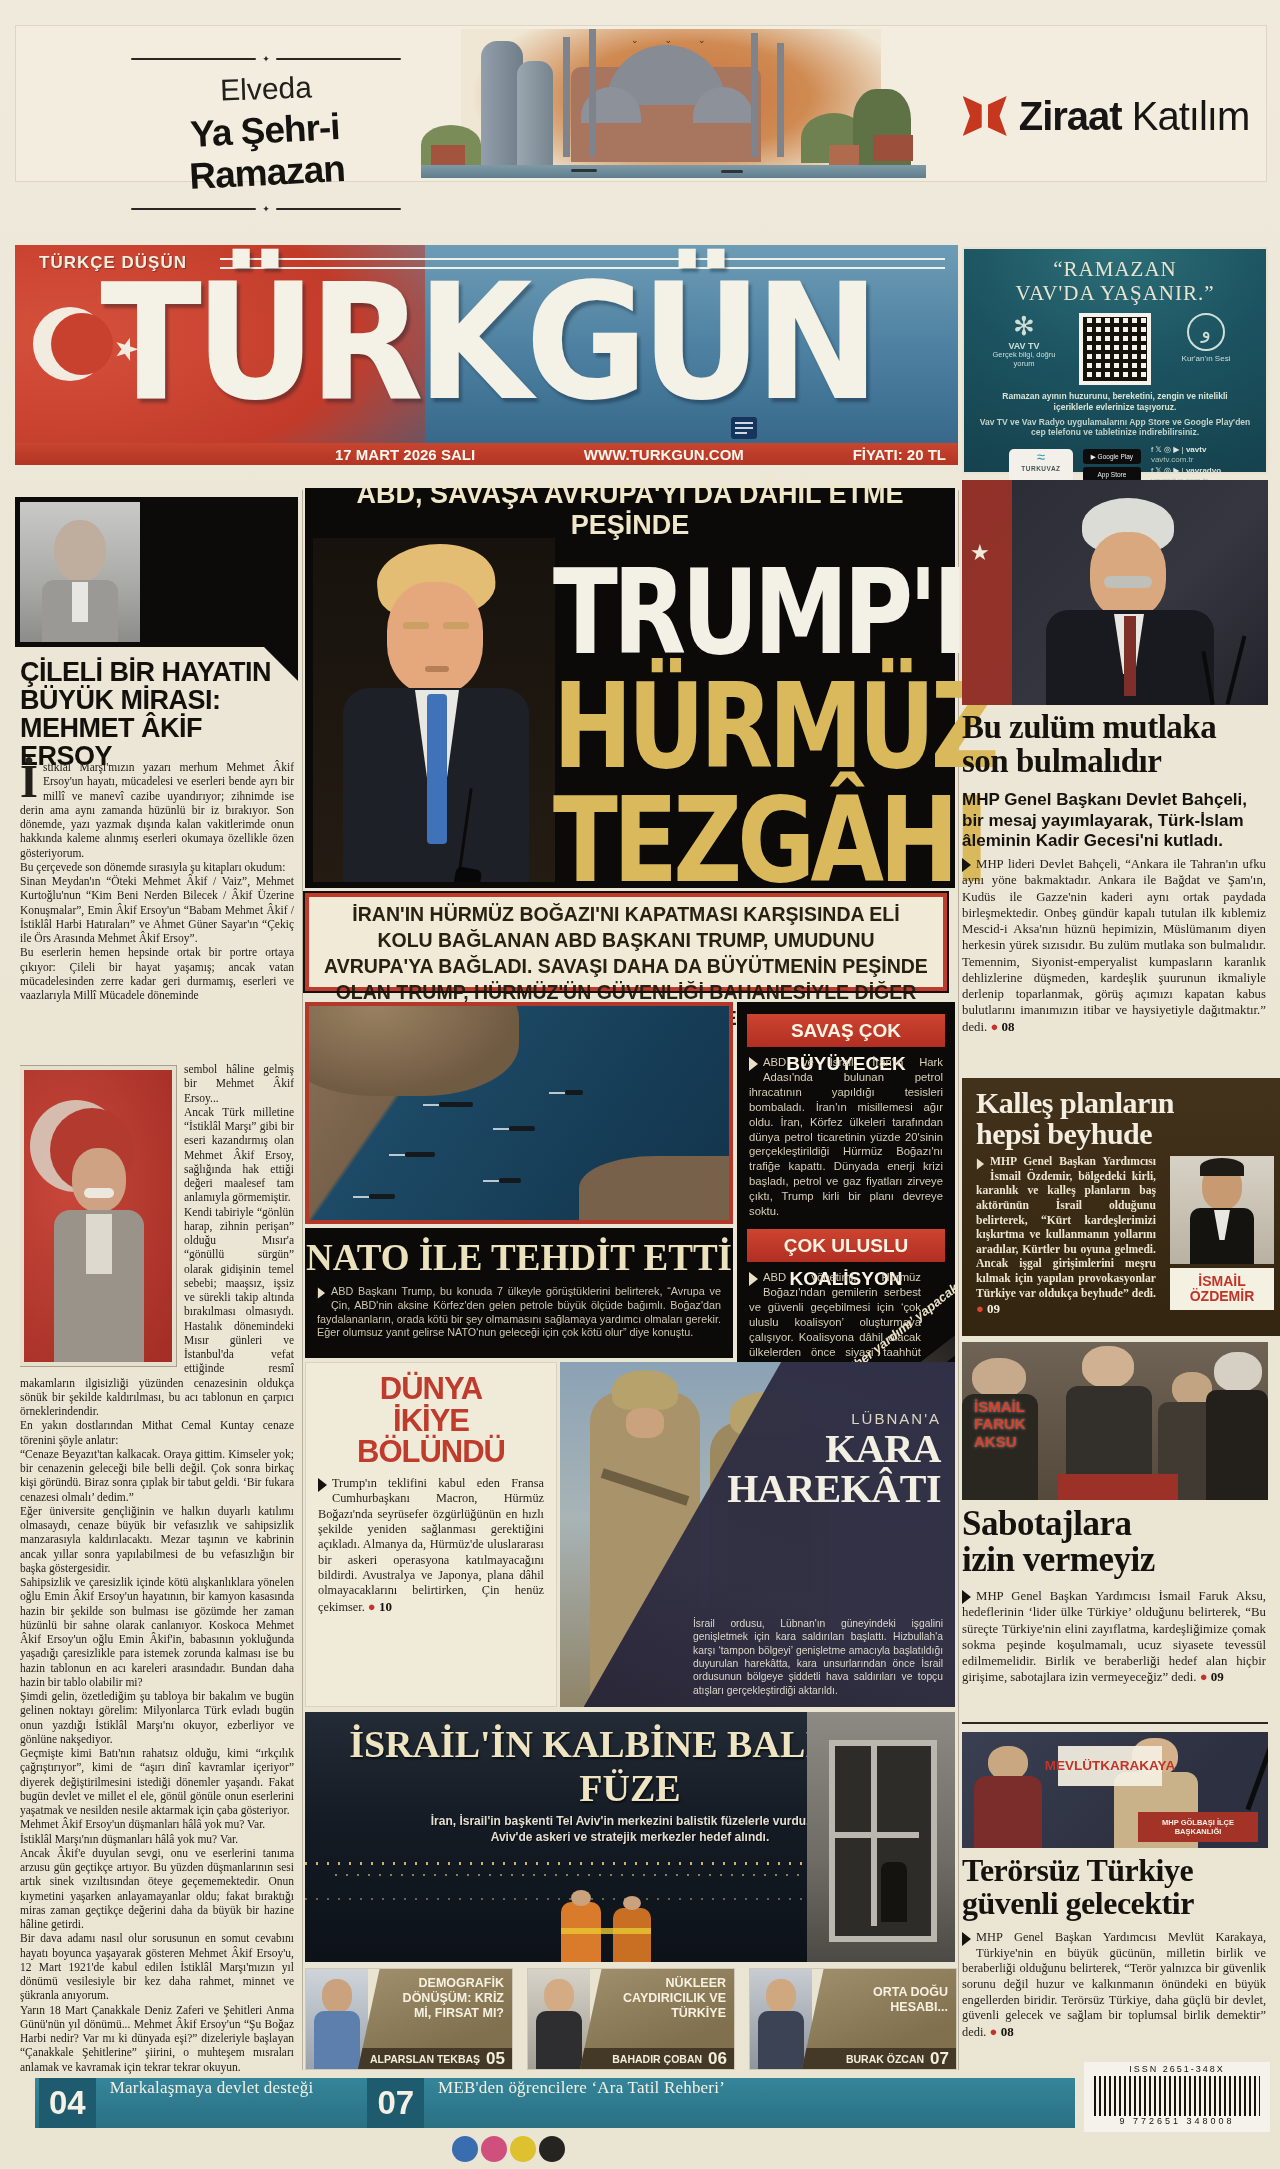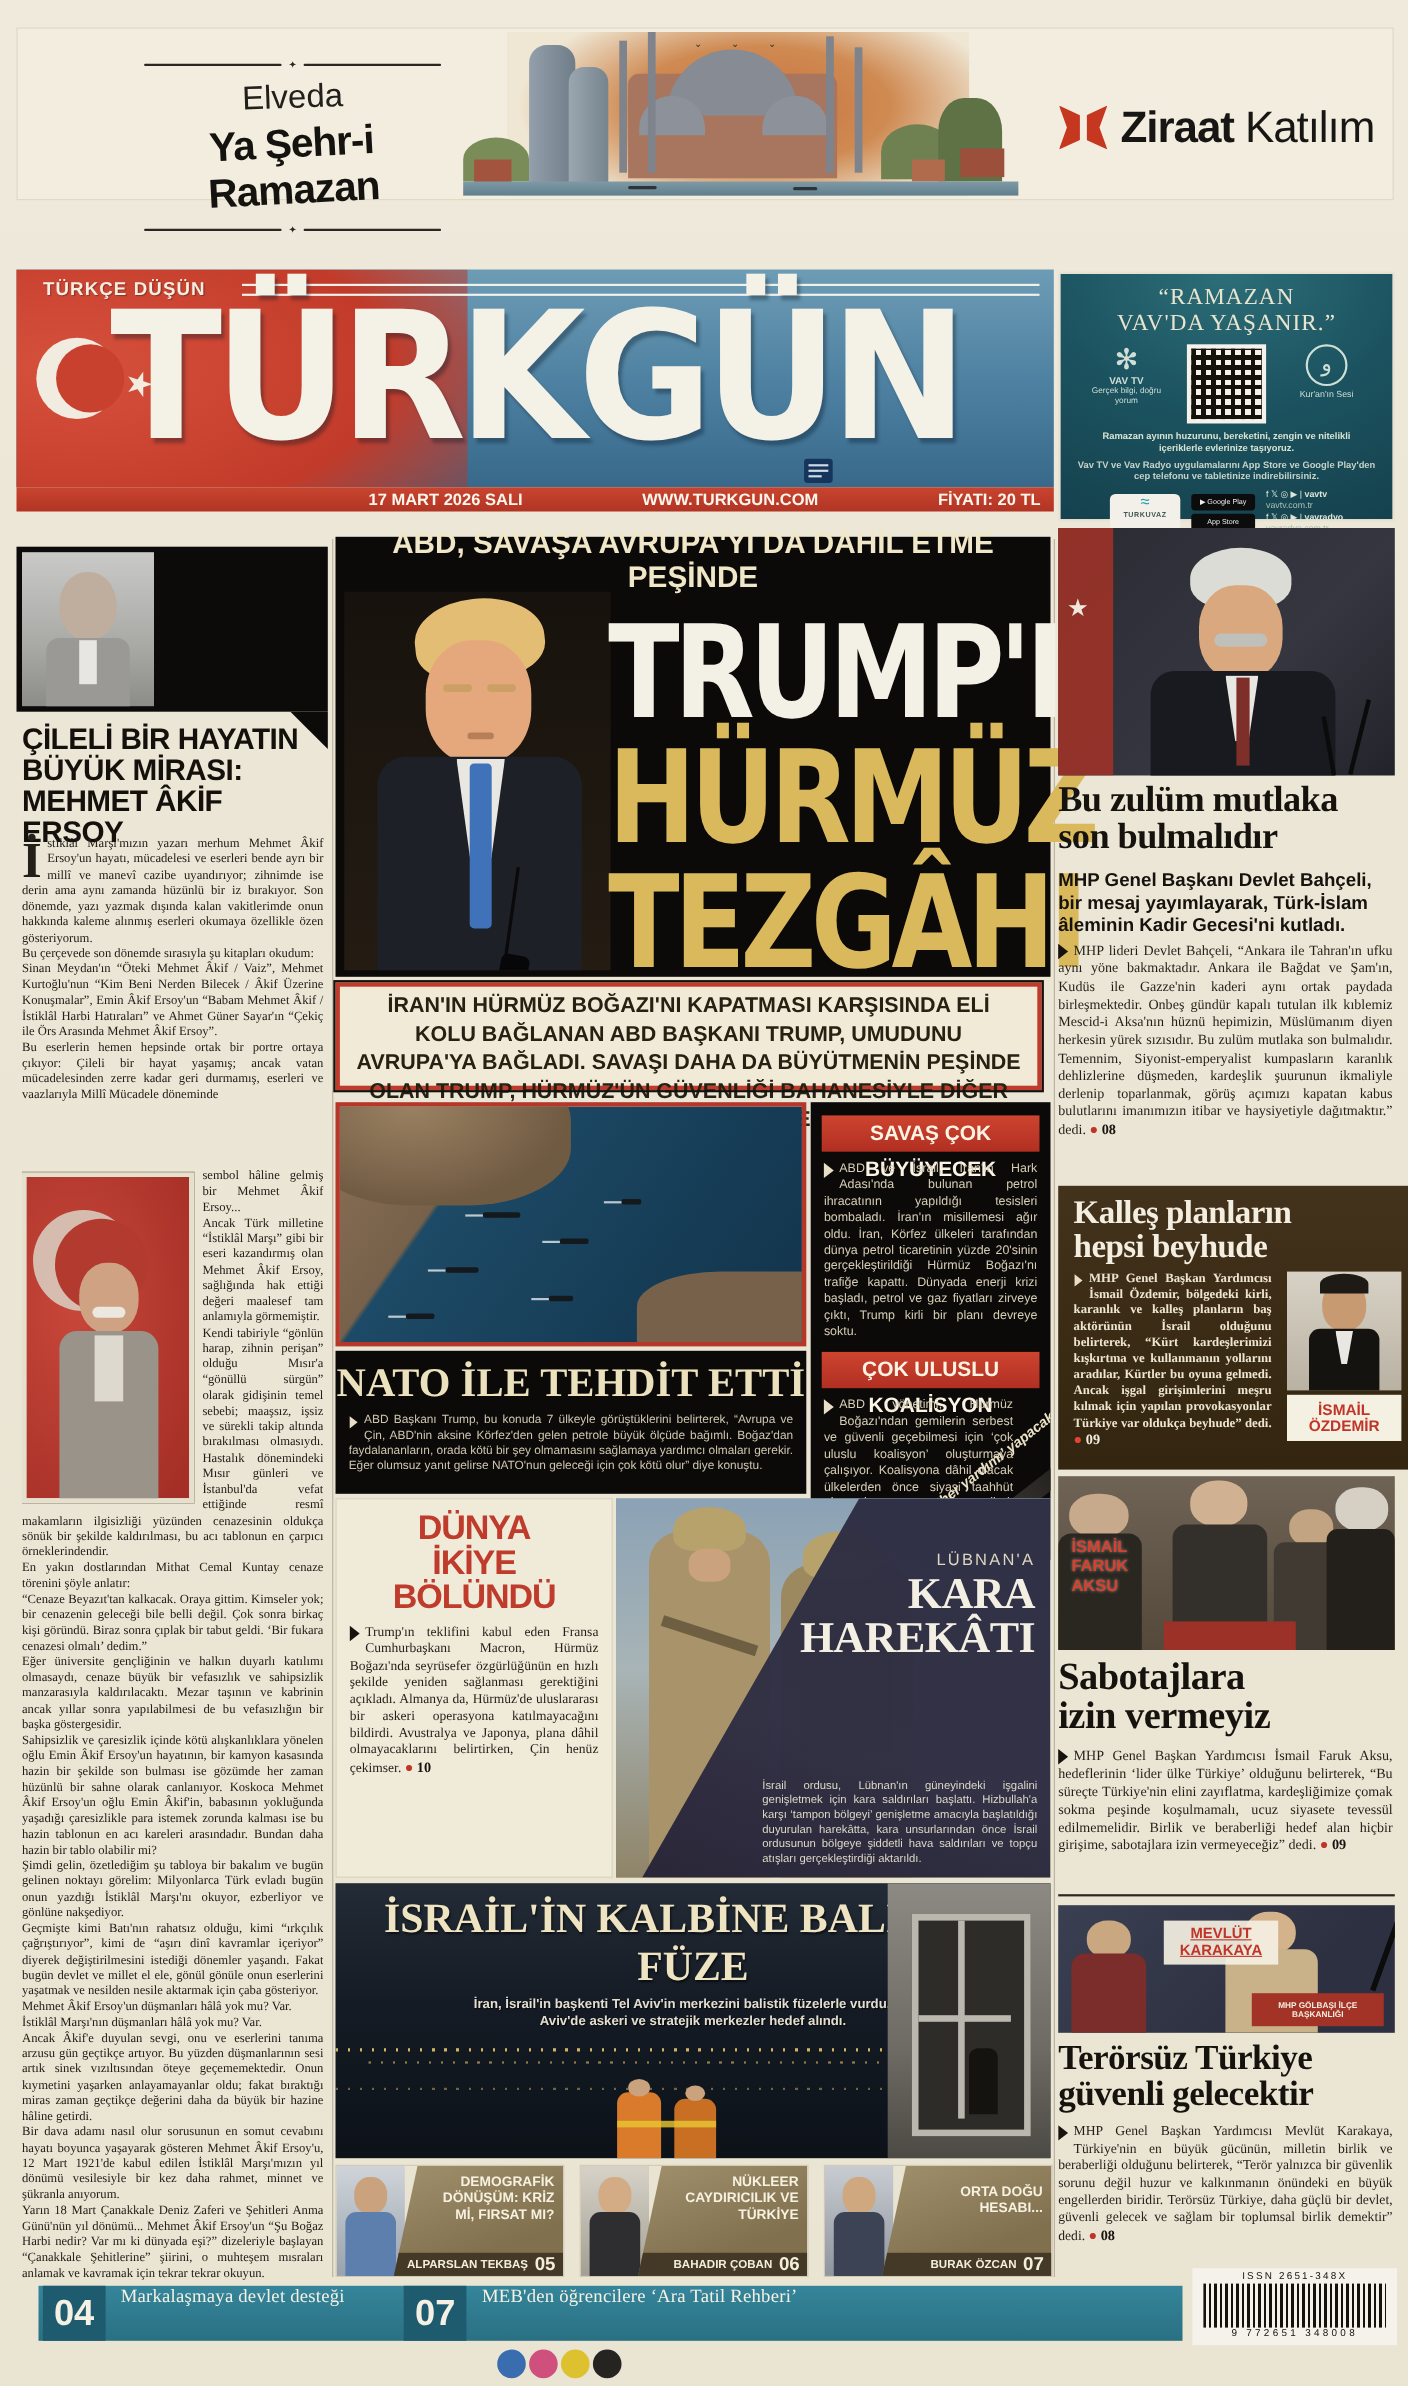--- a/index.html
+++ b/index.html
@@ -429,21 +429,21 @@
     <span class="pageref"><span class="dot">●</span> <b>09</b></span>
   </div>
   <div class="abs" style="left:962px;top:1722px;width:306px;height:2px;background:#2a2722;"></div>
 
   <div class="abs" style="left:962px;top:1732px;width:306px;height:116px;overflow:hidden;background:linear-gradient(135deg,#3a3f52,#2c3040 70%);">
     <span style="position:absolute;left:26px;top:14px;width:40px;height:34px;border-radius:46%;background:#c9a780;"></span>
     <span style="position:absolute;left:12px;top:44px;width:68px;height:72px;background:#7a2d2a;border-radius:12px 12px 0 0;"></span>
     <span style="position:absolute;left:170px;top:6px;width:46px;height:38px;border-radius:46%;background:#d3b28c;"></span>
     <span style="position:absolute;left:152px;top:40px;width:84px;height:76px;background:#c9b289;border-radius:12px 12px 0 0;"></span>
     <span style="position:absolute;right:4px;top:0;width:5px;height:80px;background:#0c0c0c;transform:rotate(20deg);"></span>
-    <div class="abs ctr" style="left:96px;top:14px;width:104px;height:40px;background:rgba(244,240,226,.92);color:#c13528;font-weight:800;font-size:13.5px;line-height:1.1;flex-direction:column;text-decoration:underline;">
+    <div class="abs ctr" style="left:96px;top:14px;width:104px;height:40px;background:rgba(244,240,226,.92);color:#c13528;font-weight:800;font-size:13.5px;line-height:1.1;flex-direction:row;">
       <div>MEVLÜT</div>
       <div>KARAKAYA</div>
     </div>
     <div class="abs ctr" style="right:10px;bottom:6px;width:120px;height:30px;background:#a33227;color:#f4efe2;font-weight:700;font-size:7.5px;line-height:1.2;padding:2px;box-sizing:border-box;">MHP GÖLBAŞI İLÇE BAŞKANLIĞI</div>
   </div>
   <div class="abs slab" style="left:962px;top:1854px;width:306px;font-size:32px;line-height:1.03;">
     <div>Terörsüz Türkiye</div>
     <div>güvenli gelecektir</div>
   </div>
   <div class="abs serif just" style="left:962px;top:1930px;width:304px;height:128px;overflow:hidden;font-size:12.4px;line-height:1.26;color:#221f18;">

